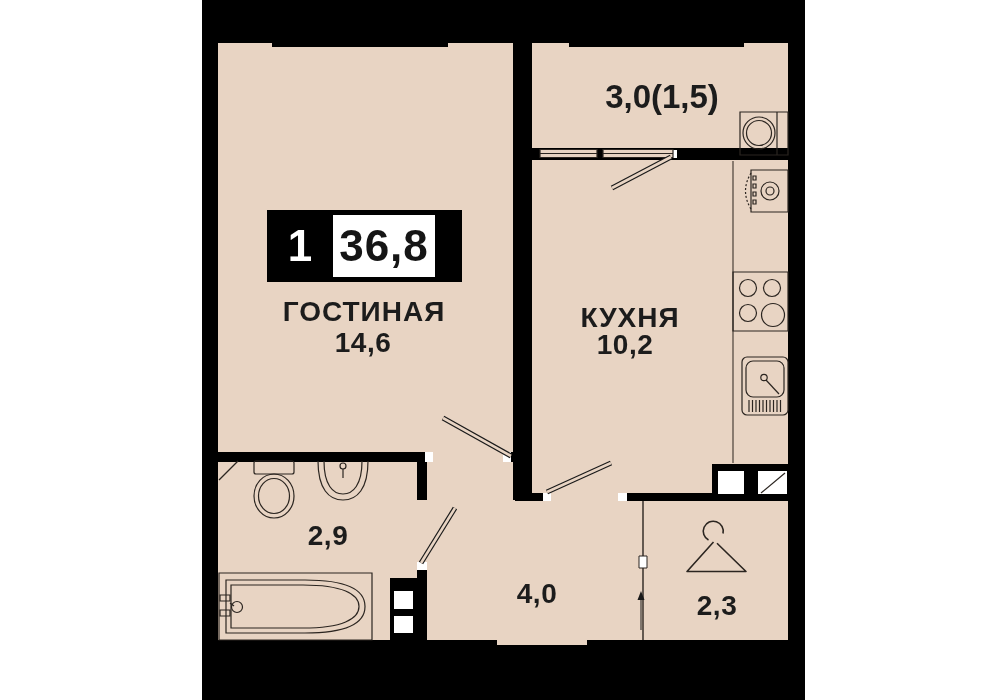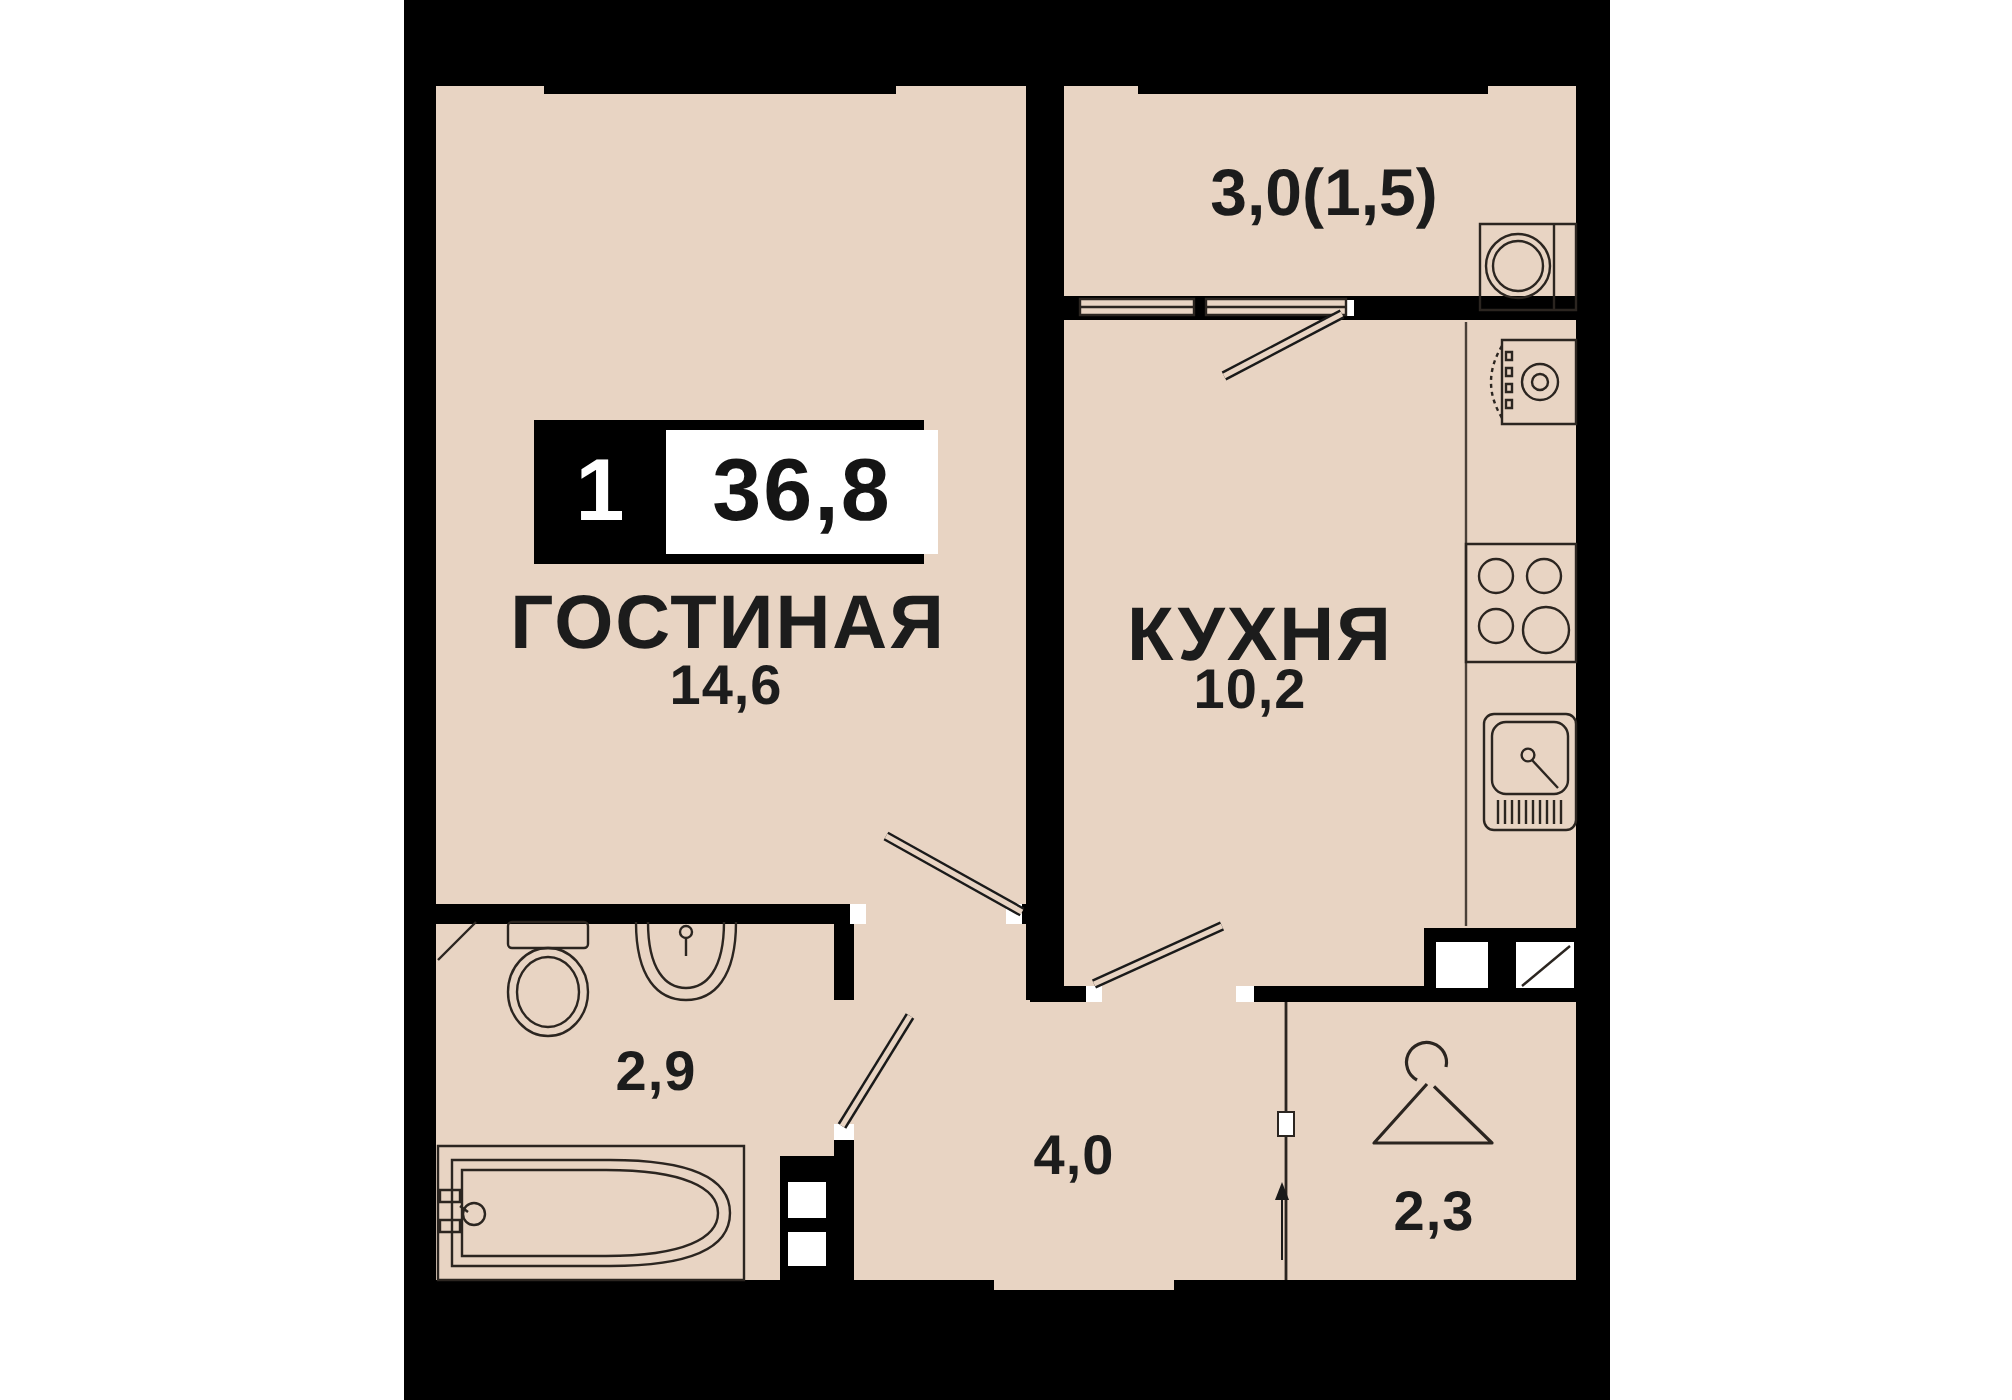--- a/index.html
+++ b/index.html
@@ -3,25 +3,25 @@
 <meta charset="utf-8">
 <style>
   html,body{margin:0;padding:0;background:#fff;}
   #stage{position:relative;width:1006px;height:700px;background:var(--paper,#ffffff);overflow:hidden;
          font-family:"Liberation Sans","DejaVu Sans",sans-serif;}
   .blk{position:absolute;background:var(--wall,#000);}
   .flr{position:absolute;background:var(--floor,#e8d4c3);}
   .wht{position:absolute;background:#fff;}
   .lbl{position:absolute;transform:translate(-50%,-50%);white-space:nowrap;
        color:var(--ink,#1c1c1c);font-weight:700;line-height:1;}
-  .room-name{font-size:38px;letter-spacing:1px;}
+  .room-name{font-size:28px;letter-spacing:1px;}
   .room-area{font-size:28px;letter-spacing:.5px;}
   .balcony-area{font-size:33px;}
   #badge{position:absolute;left:267px;top:210px;width:195px;height:72px;background:#000;}
-  #badge .wbox{position:absolute;left:66px;top:5px;width:136px;height:62px;background:#fff;}
+  #badge .wbox{position:absolute;left:66px;top:5px;width:102px;height:62px;background:#fff;}
   #badge .num1{position:absolute;left:0;top:0;width:66px;height:72px;display:flex;align-items:center;justify-content:center;
         color:#fff;font-size:44px;font-weight:700;}
   #badge .num2{width:100%;height:100%;display:flex;align-items:center;justify-content:center;
         color:#151515;font-size:44px;font-weight:700;letter-spacing:1px;}
   svg{position:absolute;left:0;top:0;}
   svg *{vector-effect:non-scaling-stroke;}
 </style>
 </head>
 <body>
 
@@ -181,16 +181,16 @@
       <div class="num2">36,8</div>
     </div>
   </div>
 
   <div class="lbl room-name" style="left:364px;top:312px;">ГОСТИНАЯ</div>
   <div class="lbl room-area" style="left:363px;top:343px;">14,6</div>
   <div class="lbl room-name" style="left:630px;top:318px;">КУХНЯ</div>
   <div class="lbl room-area" style="left:625px;top:345px;">10,2</div>
   <div class="lbl balcony-area" style="left:637px;top:96px;font-weight:700;margin-left:25px;">3,0(1,5)</div>
   <div class="lbl room-area" style="left:328px;top:536px;">2,9</div>
-  <div class="lbl room-area" style="left:537px;top:578px;">4,0</div>
+  <div class="lbl room-area" style="left:537px;top:594px;">4,0</div>
   <div class="lbl room-area" style="left:717px;top:606px;">2,3</div>
 
 </div>
 
 </body></html>

